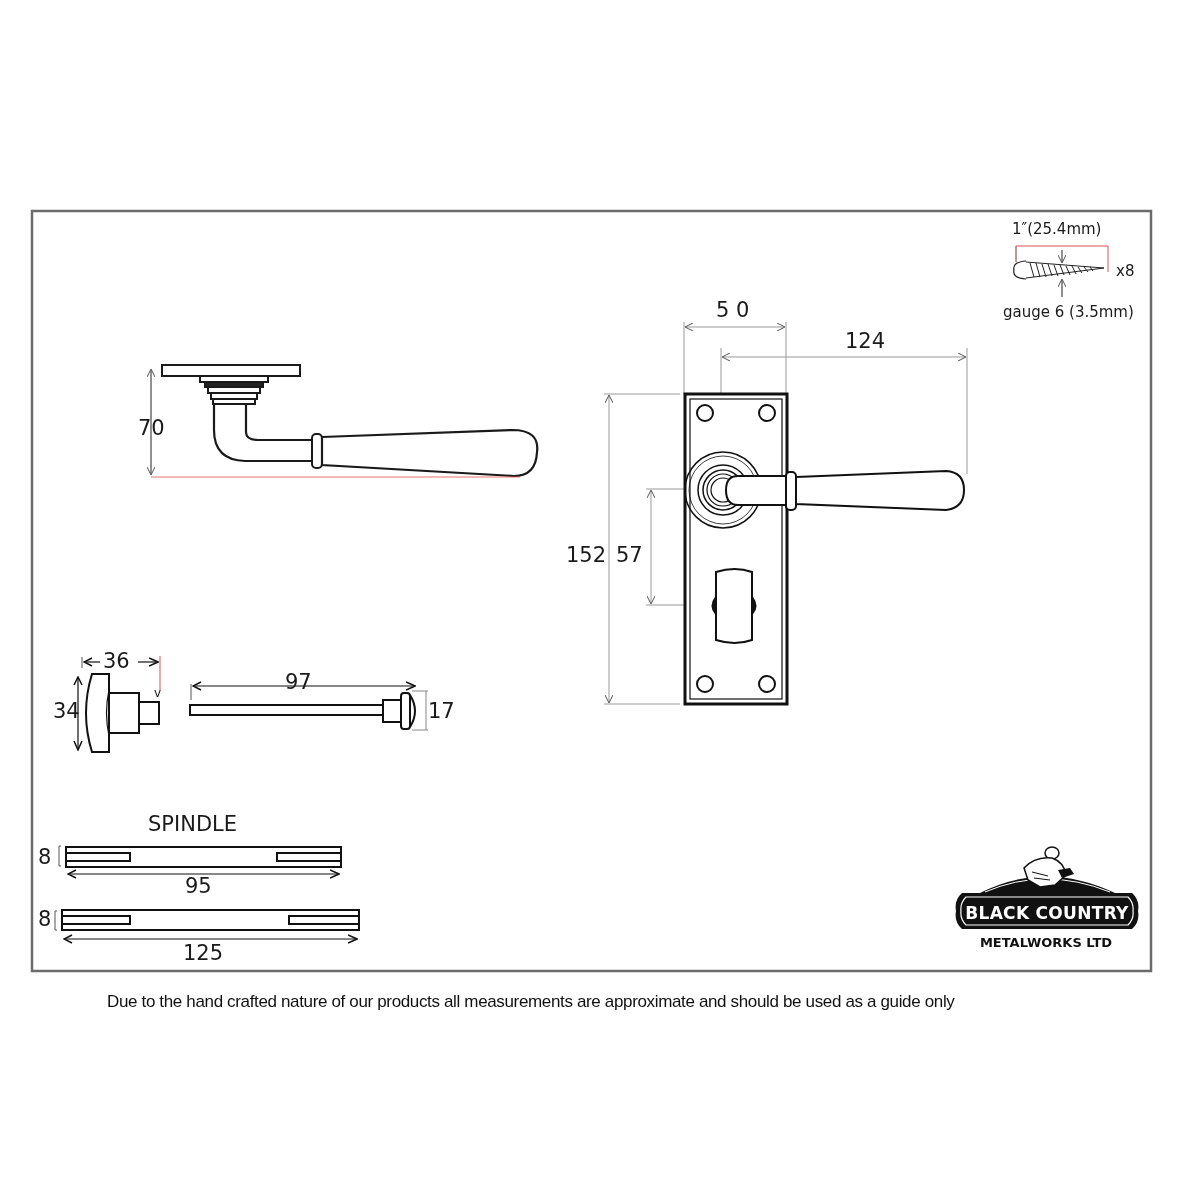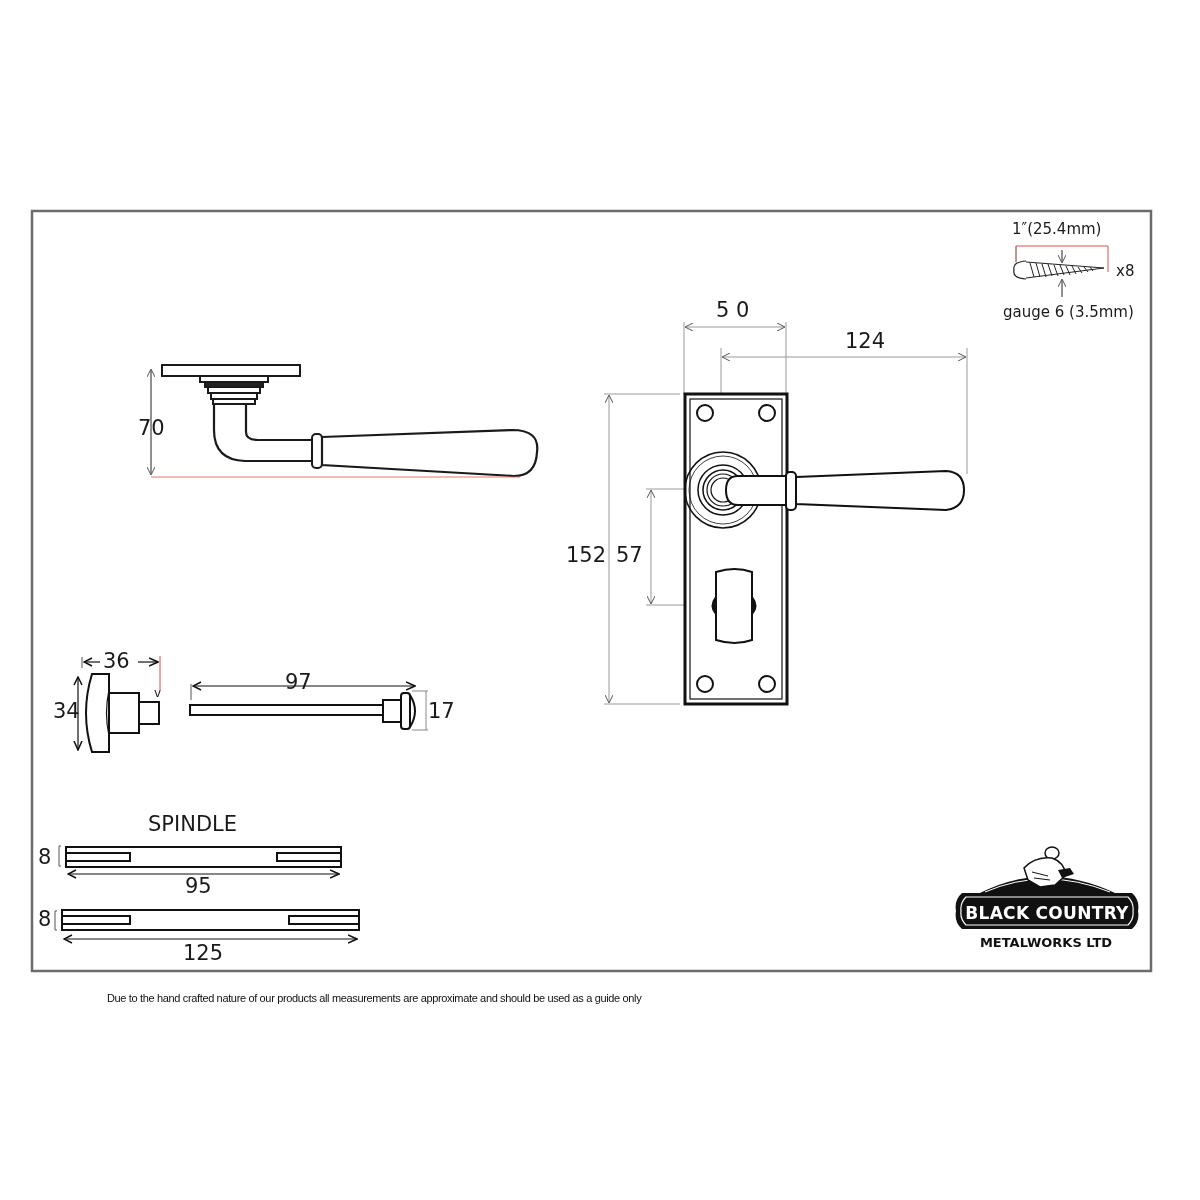--- a/index.html
+++ b/index.html
@@ -3,21 +3,21 @@
 <meta charset="utf-8">
 <style>
   html, body { margin: 0; padding: 0; background: #ffffff; }
   body { width: 1200px; height: 1200px; position: relative; overflow: hidden; font-family: "DejaVu Sans", sans-serif; }
   #drawing { position: absolute; left: 0; top: 0; width: 1200px; height: 1200px; }
   .lbl { font-family: "DejaVu Sans", sans-serif; fill: #1a1a1a; }
   .dim { font-size: 21px; }
   .small { font-size: 15px; }
   .disclaimer {
     position: absolute; left: 107px; top: 992px; width: 960px;
-    font-family: "Liberation Sans", sans-serif; font-size: 11px; color: #111;
+    font-family: "Liberation Sans", sans-serif; font-size: 17px; color: #111;
     letter-spacing: -0.35px; white-space: nowrap;
   }
   .logo-text { font-family: "DejaVu Sans", sans-serif; font-weight: bold; }
 </style>
 </head>
 <body>
 
 <svg id="drawing" viewBox="0 0 1200 1200" xmlns="http://www.w3.org/2000/svg">
   <defs>
     <marker id="arr" markerWidth="8" markerHeight="8" refX="7" refY="4" orient="auto" markerUnits="userSpaceOnUse">

